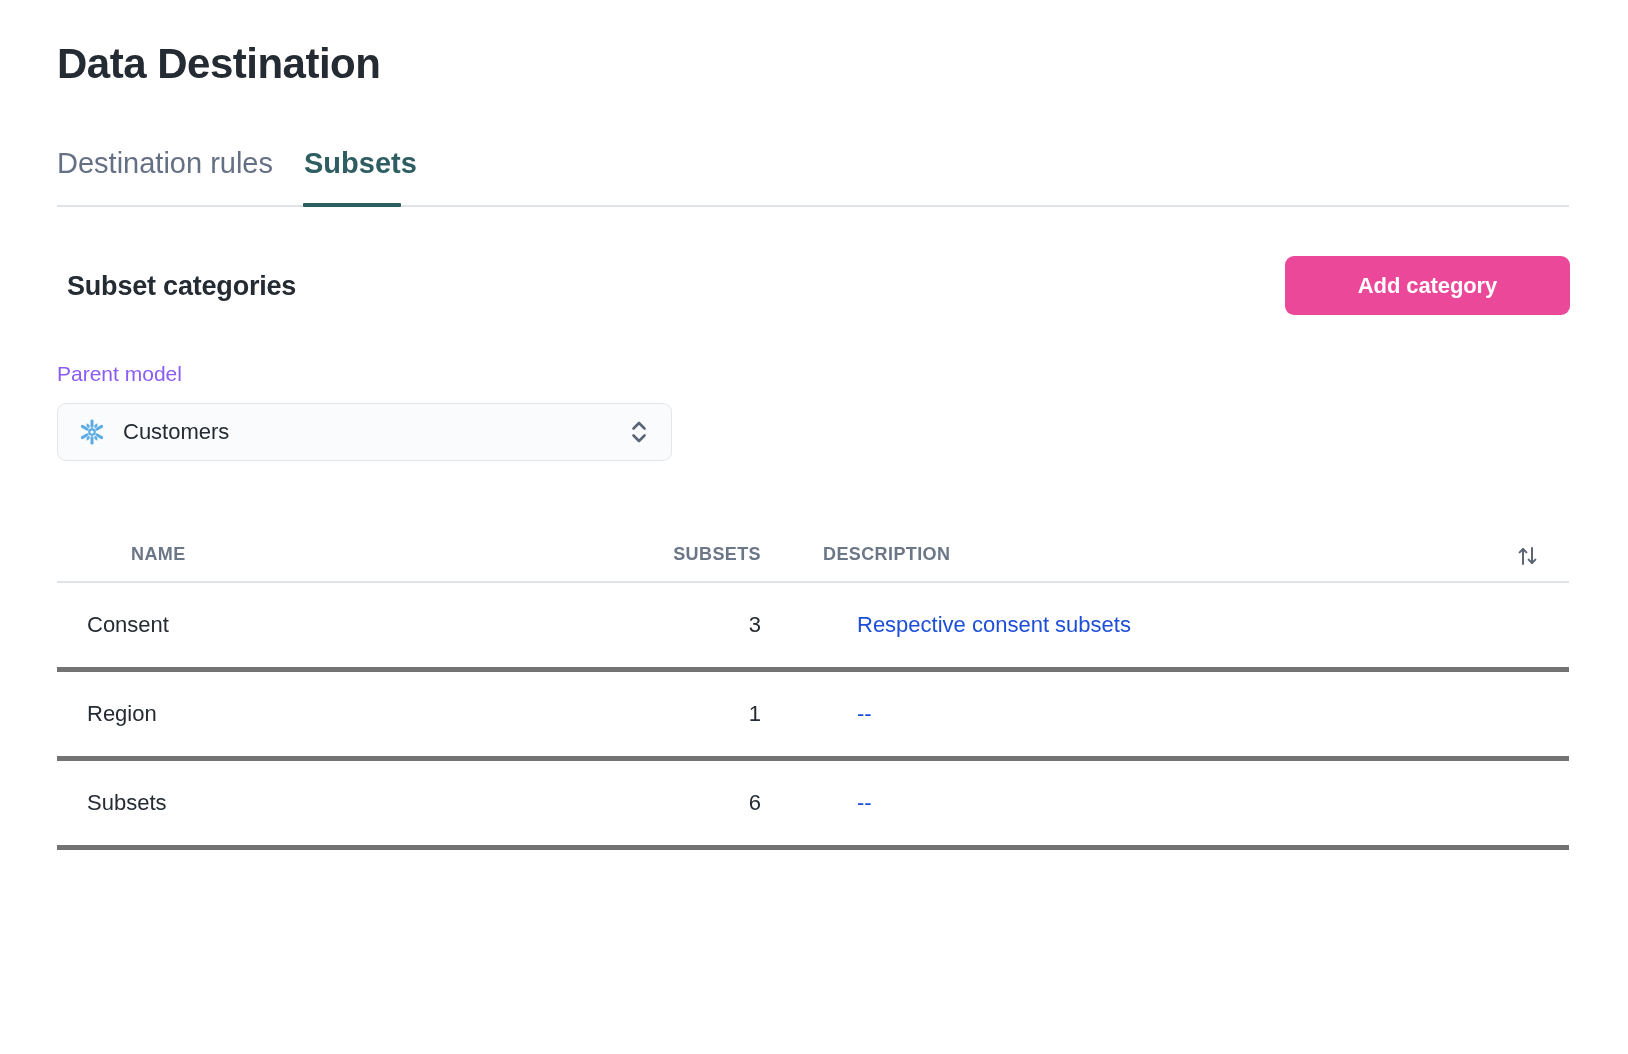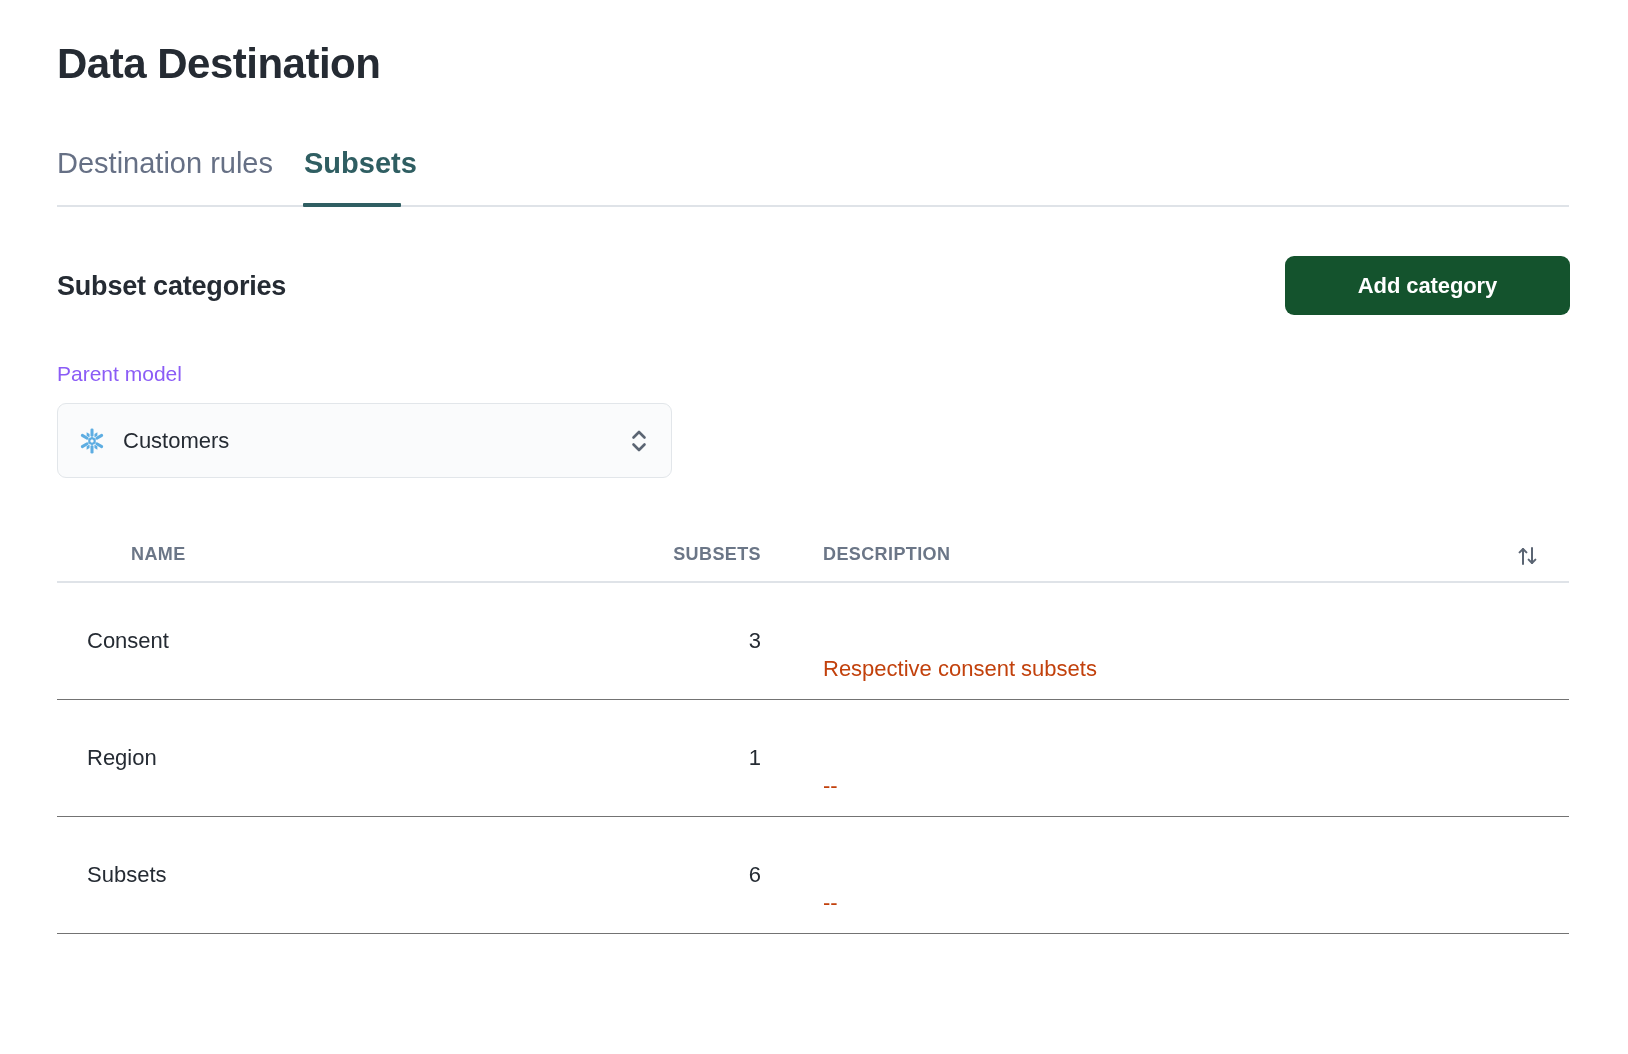--- a/index.html
+++ b/index.html
@@ -66,36 +66,36 @@
     top: 55px;
     width: 98px;
     height: 4px;
     background: #2f5e62;
     border-radius: 1px;
   }
 
   
   .section-title {
     position: absolute;
-    left: 57px;
+    left: 67px;
     top: 268px;
     font-size: 27px;
     font-weight: 600;
     color: #252b33;
     letter-spacing: -0.2px;
     line-height: 36px;
   }
 
   .add-category-btn {
     position: absolute;
     left: 1285px;
     top: 256px;
     width: 285px;
     height: 59px;
-    background: #14532d;
+    background: #ec4899;
     color: #ffffff;
     border: none;
     border-radius: 9px;
     font-family: "Liberation Sans", sans-serif;
     font-size: 22px;
     font-weight: 700;
     letter-spacing: -0.1px;
     cursor: pointer;
     display: flex;
     align-items: center;
@@ -111,21 +111,21 @@
     font-weight: 500;
     color: #8b5cf6;
     line-height: 28px;
   }
 
   .select-box {
     position: absolute;
     left: 57px;
     top: 403px;
     width: 615px;
-    height: 75px;
+    height: 58px;
     background: #fafbfc;
     border: 1px solid #e2e6ea;
     border-radius: 9px;
     display: flex;
     align-items: center;
     cursor: pointer;
   }
   .select-icon {
     position: absolute;
     left: 19px;
@@ -190,35 +190,35 @@
     width: 26px;
     height: 26px;
     display: flex;
     align-items: center;
     justify-content: center;
     cursor: pointer;
   }
 
   .trow {
     position: relative;
-    height: 117px;
-    border-bottom: 1px solid #737373;
+    height: 89px;
+    border-bottom: 5px solid #737373;
   }
   .td {
     position: absolute;
     top: 50%;
     transform: translateY(-50%);
     font-size: 22px;
     color: #252b33;
     line-height: 28px;
     white-space: nowrap;
   }
   .td-name { left: 30px; font-weight: 500; }
   .td-subsets { left: 596px; width: 108px; text-align: right; }
-  .td-description { left: 766px; color: #c2410c; margin-top: 28px; }
+  .td-description { left: 800px; color: #1d4ed8; }
 </style>
 </head>
 <body>
 
 <div class="page">
 
   <h1 class="page-title">Data Destination</h1>
 
   <div class="tabs">
     <div class="tabs-rule"></div>

